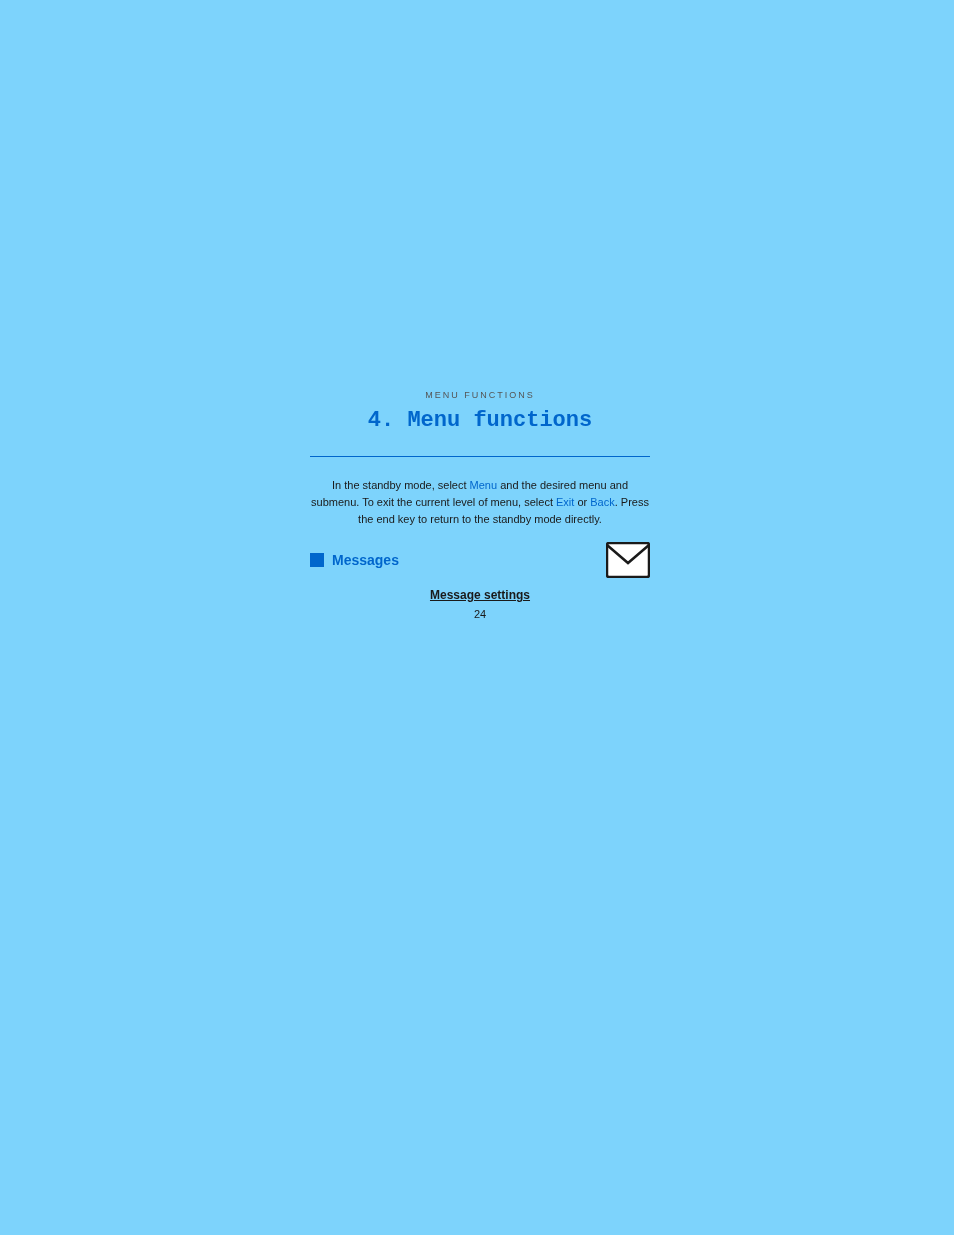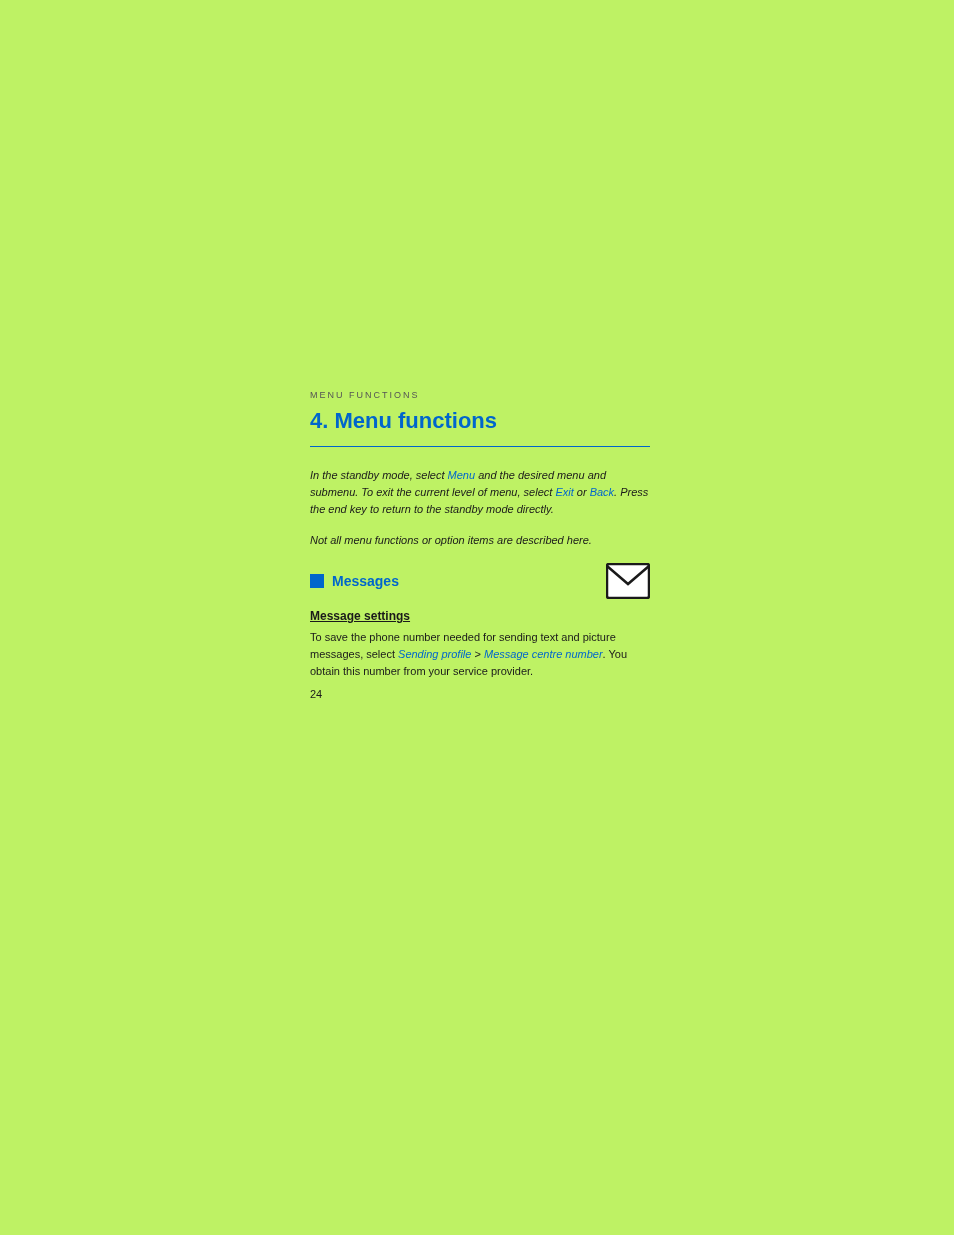--- a/index.html
+++ b/index.html
@@ -13,23 +13,24 @@
       min-height: 1235px;
       background: #ffffff;
       font-family: Arial, Helvetica, sans-serif;
       color: #1a1a1a;
       position: relative;
     }
 
     .page-container {
       width: 954px;
       min-height: 1235px;
-      background: #bef264;
+      background: #7dd3fc;
       padding: 0;
       position: relative;
+      text-align: center;
     }
 
     .content-area {
       position: absolute;
       top: 390px;
       left: 310px;
       width: 340px;
     }
 
     .section-label {
@@ -40,31 +41,30 @@
       margin-bottom: 8px;
       font-family: Arial, sans-serif;
     }
 
     .chapter-heading {
       font-size: 22px;
       font-weight: bold;
       color: #0066cc;
       margin-bottom: 20px;
       border-bottom: 1.5px solid #0066cc;
-      padding-bottom: 12px;
-      font-family: Liberation Sans, sans-serif;
+      padding-bottom: 23px;
+      font-family: Liberation Mono, monospace;
     }
 
     .intro-text {
       font-size: 11px;
       line-height: 1.55;
       color: #1a1a1a;
       margin-top: 14px;
       margin-bottom: 6px;
-      font-style: italic;
     }
 
     .intro-text a, .body-text a {
       color: #0066cc;
       text-decoration: none;
     }
 
     .messages-section-header {
       display: flex;
       align-items: center;
@@ -132,37 +132,33 @@
     <div class="section-label">Menu functions</div>
 
     <div class="chapter-heading">
       <span>4.</span>
       <span>Menu functions</span>
     </div>
 
     <p class="intro-text">
       In the standby mode, select <a href="#">Menu</a> and the desired menu and submenu. To exit the current level of menu, select <a href="#">Exit</a> or <a href="#">Back</a>. Press the end key to return to the standby mode directly.
     </p>
-    <p class="intro-text">Not all menu functions or option items are described here.</p>
 
     <div class="messages-section-header">
       <div class="messages-title-row">
         <span class="blue-square"></span>
         <span class="messages-title">Messages</span>
       </div>
       <svg class="envelope-icon" viewBox="0 0 44 36" xmlns="http://www.w3.org/2000/svg">
         <rect x="1" y="1" width="42" height="34" rx="2" ry="2" fill="white" stroke="#1a1a1a" stroke-width="2.5"></rect>
         <polyline points="1,3 22,21 43,3" fill="none" stroke="#1a1a1a" stroke-width="2.5"></polyline>
       </svg>
     </div>
 
     <div class="message-settings-heading">Message settings</div>
 
 
-    <p class="body-text">
-      To save the phone number needed for sending text and picture messages, select <a href="#"><em>Sending profile</em></a> &gt; <a href="#"><em>Message centre number</em></a>. You obtain this number from your service provider.
-    </p>
 
 
     <div class="page-number">24</div>
 
   </div>
 </div>
 
 </body></html>

